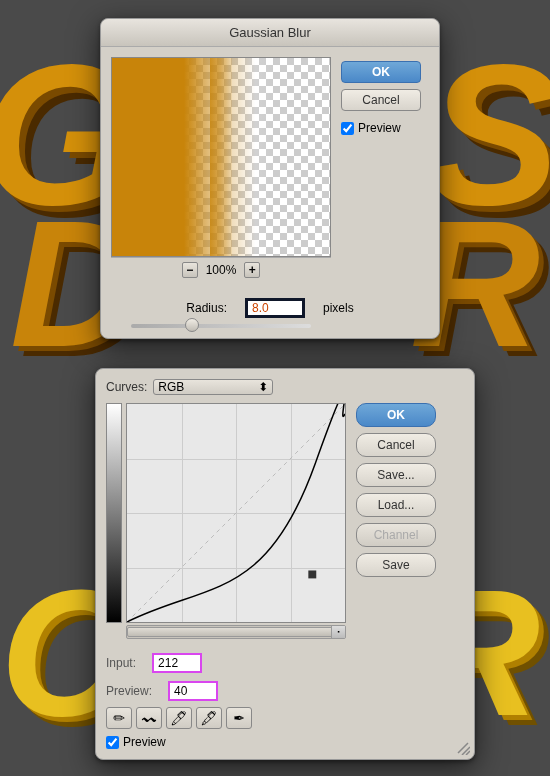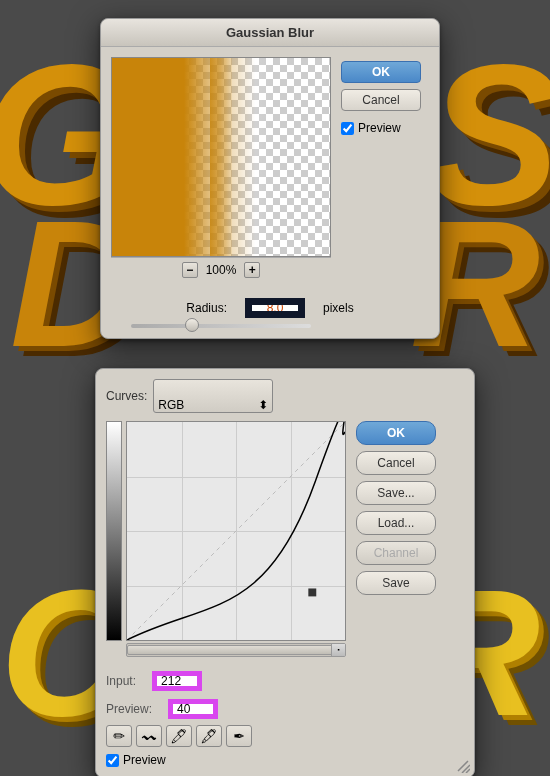--- a/index.html
+++ b/index.html
@@ -100,21 +100,21 @@
       z-index: 10;
       border: 1px solid #999;
     }
 
     .dialog-titlebar {
       background: linear-gradient(to bottom, #e8e4de, #c8c4bc);
       border-radius: 8px 8px 0 0;
       padding: 6px 0;
       text-align: center;
       font-size: 13px;
-      font-weight: bold;
+      font-weight: normal;
       color: #333;
       border-bottom: 1px solid #aaa;
       position: relative;
     }
 
     
     .gaussian-dialog {
       top: 18px;
       left: 100px;
       width: 340px;
@@ -228,23 +228,23 @@
       display: flex;
       align-items: center;
       justify-content: center;
       gap: 18px;
       padding: 6px 10px;
     }
 
     .radius-input {
       width: 60px;
       height: 20px;
-      border: 7px solid #0f172a;
+      border: 3px solid #0f172a;
       background: white;
-      text-align: center;
+      text-align: left;
       padding: 0 4px;
       font-size: 12px;
       color: #cc4400;
     }
 
     .slider-row {
       display: flex;
       align-items: center;
       padding: 0 30px 10px;
     }
@@ -286,29 +286,29 @@
       margin-bottom: 8px;
       gap: 6px;
     }
 
     .channel-label {
       color: #333;
     }
 
     .channel-select {
       width: 120px;
-      height: 34px;
+      height: 16px;
       border: 1px solid #888;
       background: linear-gradient(to bottom, #e8e4dc, #d0ccc4);
       border-radius: 3px;
       font-size: 12px;
       padding: 0 4px;
       cursor: pointer;
       display: flex;
-      align-items: flex-end;
+      align-items: flex-start;
       justify-content: space-between;
     }
 
     .curves-main {
       display: flex;
       gap: 10px;
     }
 
     .curves-left {
       display: flex;
@@ -402,21 +402,21 @@
       align-items: center;
     }
 
     .io-label {
       color: #555;
     }
 
     .io-input {
       width: 50px;
       height: 20px;
-      border: 5px solid #d946ef;
+      border: 2px solid #d946ef;
       background: white;
       padding: 0 4px;
       font-size: 12px;
     }
 
     .eyedropper-row {
       display: flex;
       gap: 4px;
       margin-top: 6px;
       align-items: center;

